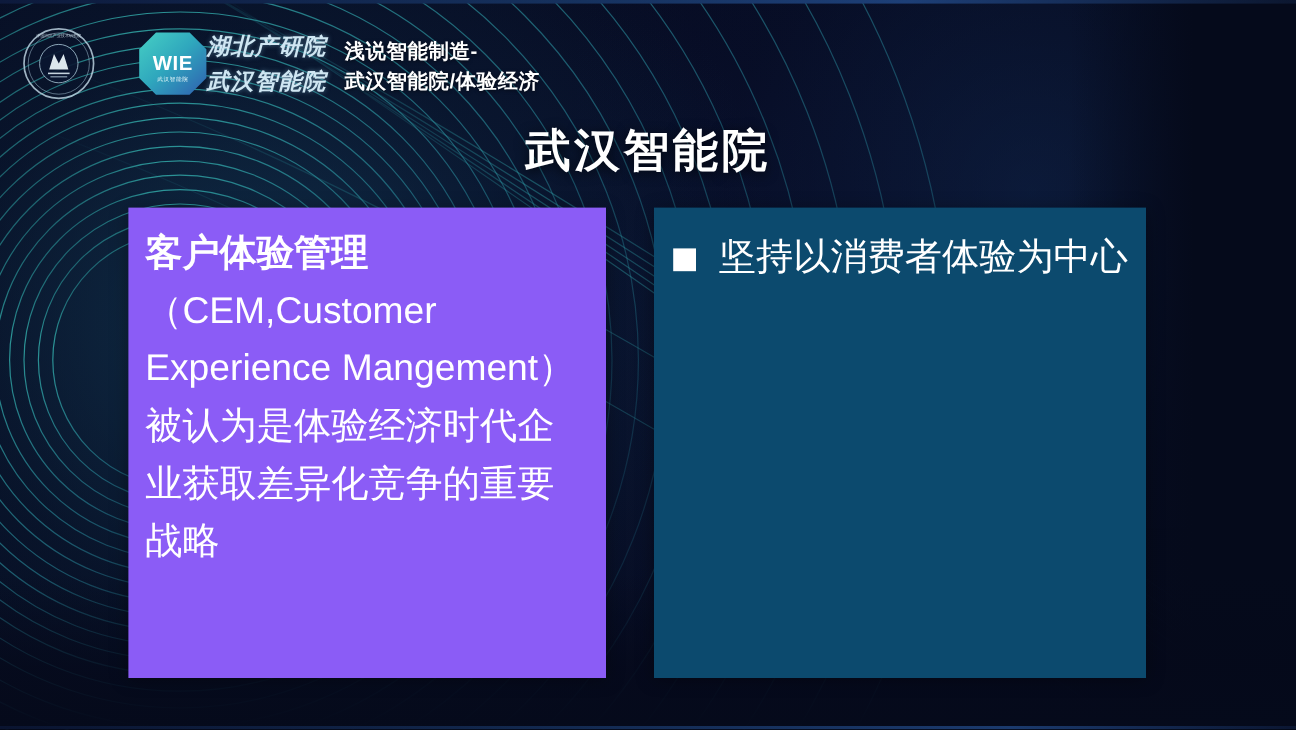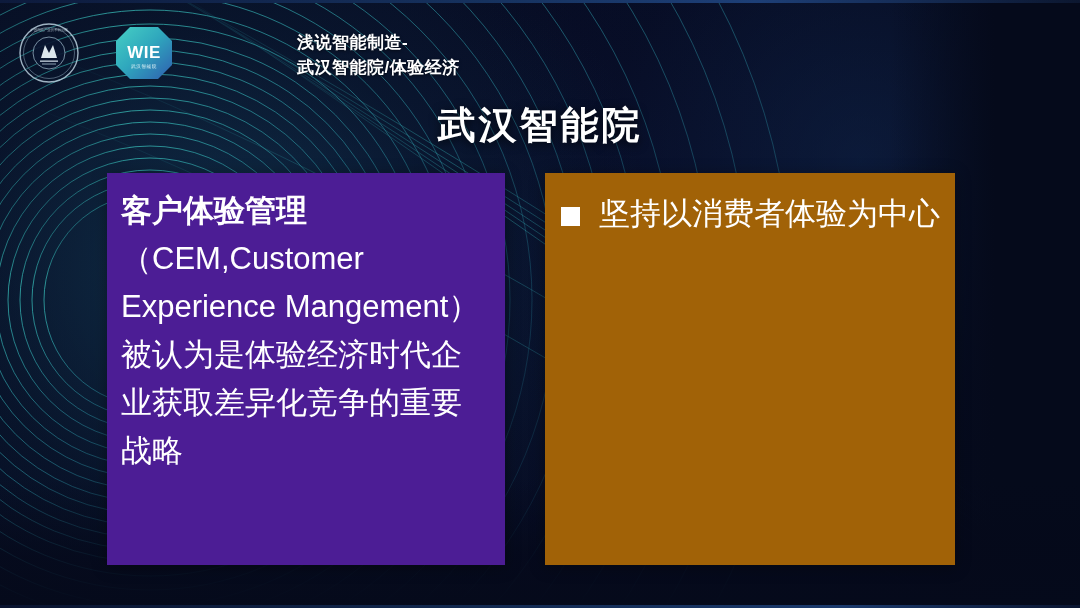--- a/index.html
+++ b/index.html
@@ -67,21 +67,21 @@
     font-family:"DejaVu Serif","Liberation Serif",serif;
     font-weight:700;
     font-size:19px;
     letter-spacing:1px;
     font-style:italic;
     line-height:29px;
     white-space:nowrap;
     text-shadow:0 0 4px rgba(140,200,230,.5);
   }
   .hdr-title{
-    position:absolute;left:297px;top:30px;
+    position:absolute;left:287px;top:30px;
     color:#ffffff;
     font-size:17px;
     font-weight:700;
     line-height:25px;
     letter-spacing:.5px;
     white-space:nowrap;
     text-shadow:0 1px 3px rgba(0,0,0,.6);
   }
 
   
@@ -91,34 +91,34 @@
     color:#ffffff;
     font-size:38px;
     font-weight:700;
     letter-spacing:3px;
     text-shadow:0 2px 10px rgba(0,0,0,.75);
   }
 
   
   .panel-left{
     position:absolute;left:107px;top:173px;width:398px;height:392px;
-    background:#4c1d95;
+    background:#8b5cf6;
     box-shadow:0 2px 14px rgba(0,0,0,.35);
   }
   .panel-left .ptext{
     padding:14px 16px 0 14px;
     color:#ffffff;
     font-size:31px;
     line-height:48px;
     letter-spacing:0px;
   }
   .ptext b{font-weight:700;}
   .panel-right{
     position:absolute;left:545px;top:173px;width:410px;height:392px;
-    background:#a16207;
+    background:#0c4a6e;
     box-shadow:0 2px 14px rgba(0,0,0,.35);
   }
   .bullets{
     list-style:none;
     margin:0;padding:16px 10px 0 8px;
     color:#ffffff;
   }
   .bullets li{
     position:relative;
     padding-left:46px;
@@ -231,20 +231,24 @@
           <stop offset="0%" stop-color="#46d0c4"></stop>
           <stop offset="48%" stop-color="#2fa7bd"></stop>
           <stop offset="100%" stop-color="#2f5fb0"></stop>
         </linearGradient>
       </defs>
       <path d="M17 3 L45 3 L59 17 L59 41 L45 55 L17 55 L3 41 L3 17 Z" fill="url(#wieGrad)"></path>
       <text x="31" y="34" text-anchor="middle" fill="#ffffff" font-size="17" font-weight="700" font-family="Liberation Sans, sans-serif" letter-spacing="0.5">WIE</text>
       <text x="31" y="43.5" text-anchor="middle" fill="#e3f6f8" font-size="4.6" font-family="DejaVu Sans, sans-serif" letter-spacing="0.6">武汉智能院</text>
     </svg>
 
+    <div class="calli">
+      <div class="calli-line">湖北产研院</div>
+      <div class="calli-line">武汉智能院</div>
+    </div>
 
     <div class="hdr-title">
       <div>浅说智能制造-</div>
       <div>武汉智能院/体验经济</div>
     </div>
   </div>
 
   <div class="main-title">武汉智能院</div>
 
   <div class="panel-left">

